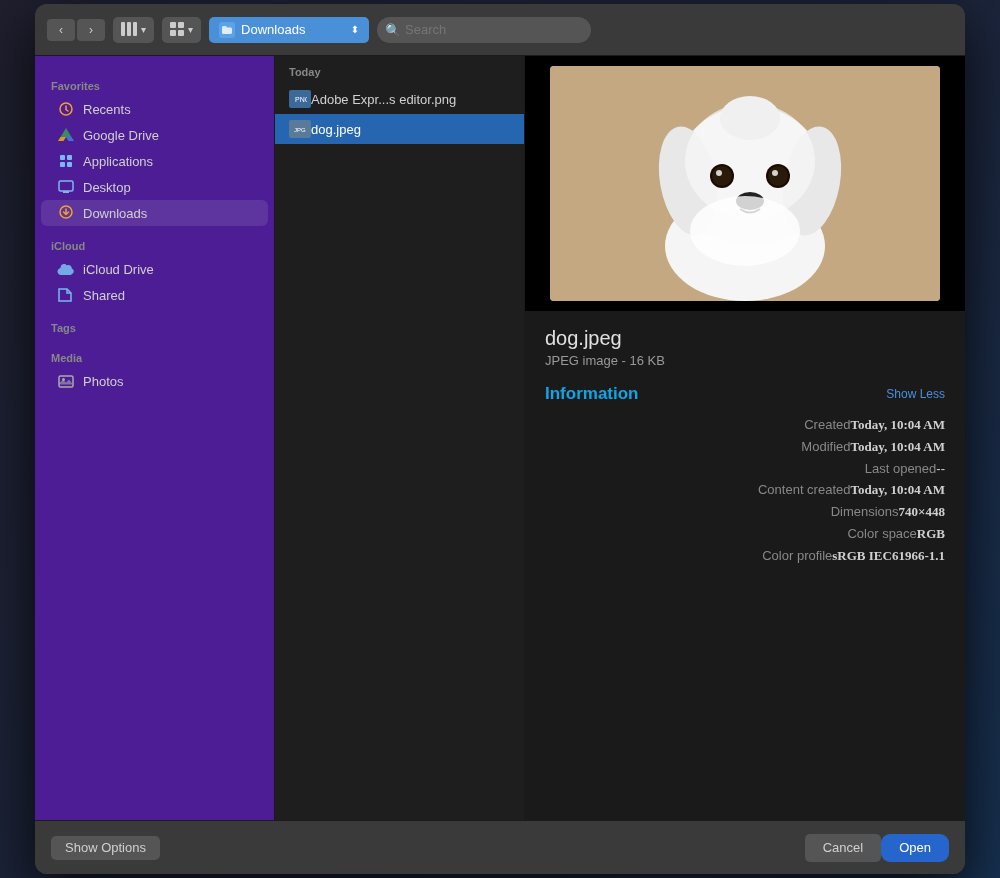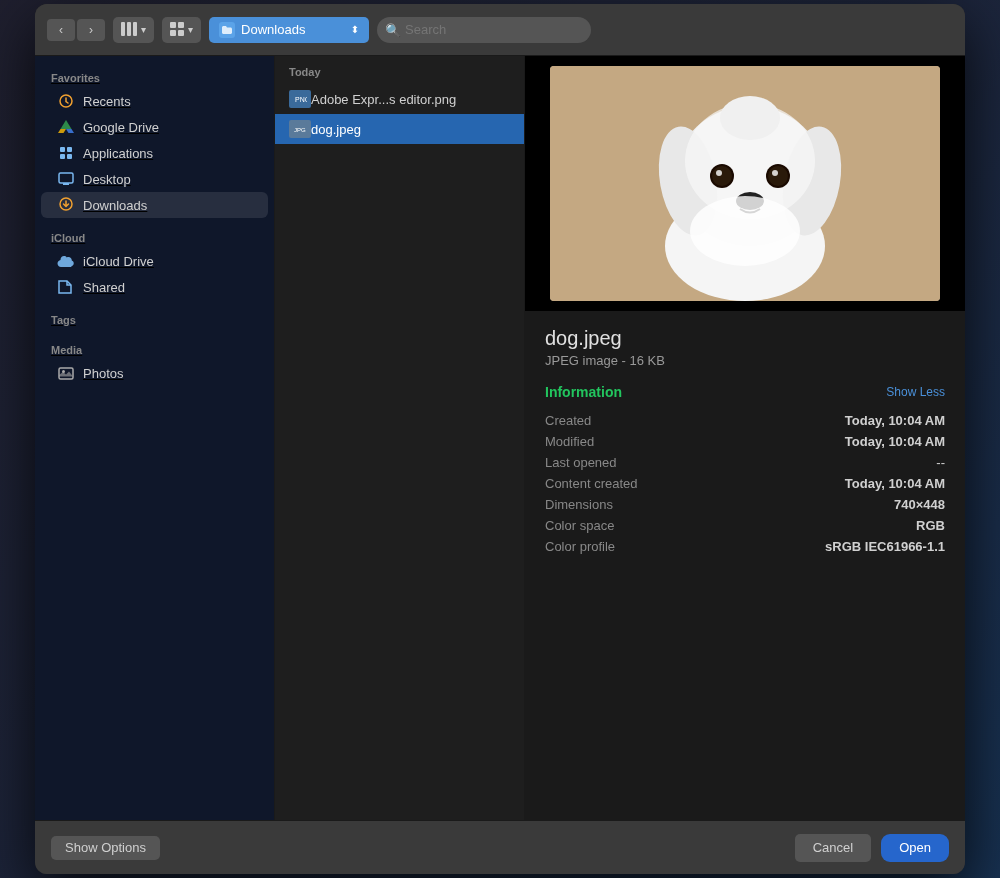--- a/index.html
+++ b/index.html
@@ -145,26 +145,25 @@
     
     .content-area {
       flex: 1;
       display: flex;
       overflow: hidden;
     }
 
     
     .sidebar {
       width: 240px;
-      background: #0f172a;
+      background: #4c1d95;
       border-right: 1px solid #1a1a1a;
-      padding: 10px 0;
+      padding: 18px 0;
       overflow-y: auto;
       flex-shrink: 0;
-      text-decoration: underline;
     }
 
     .sidebar-section-title {
       font-size: 11px;
       color: #888;
       font-weight: 600;
       padding: 6px 16px 4px;
       text-transform: none;
       letter-spacing: 0;
     }
@@ -288,53 +287,55 @@
     }
 
     .info-section-header {
       display: flex;
       justify-content: space-between;
       align-items: center;
       margin-bottom: 10px;
     }
 
     .info-section-title {
-      font-size: 14px;
+      font-size: 17px;
       font-weight: 600;
-      color: #22c55e;
+      color: #0ea5e9;
     }
 
     .show-less-btn {
       font-size: 12px;
       color: #4a90d9;
       cursor: pointer;
       background: none;
       border: none;
     }
 
     .info-row {
       display: flex;
       justify-content: space-between;
       padding: 3px 0;
       font-size: 13px;
     }
 
     .info-label {
       color: #888;
       flex: 1;
+      text-align: right;
     }
 
     .info-value {
       color: #d0d0d0;
       text-align: right;
       font-weight: 400;
     }
 
     .info-value.bold {
       font-weight: 600;
+      font-family: Liberation Serif, serif;
     }
 
     
     .bottom-bar {
       height: 54px;
       background: #3a3a3a;
       border-top: 1px solid #1a1a1a;
       display: flex;
       align-items: center;
       justify-content: space-between;
@@ -348,21 +349,21 @@
       border: none;
       border-radius: 5px;
       color: #d0d0d0;
       font-size: 13px;
       cursor: pointer;
       padding: 0 14px;
     }
 
     .action-buttons {
       display: flex;
-      gap: 10px;
+      gap: 0;
     }
 
     .cancel-btn {
       height: 28px;
       background: #555;
       border: none;
       border-radius: 5px;
       color: #d0d0d0;
       font-size: 13px;
       cursor: pointer;

